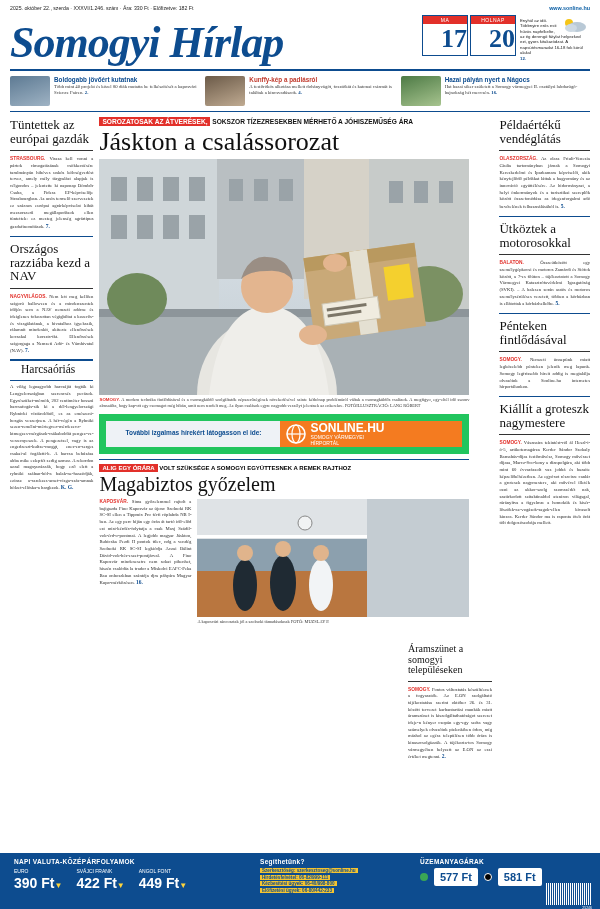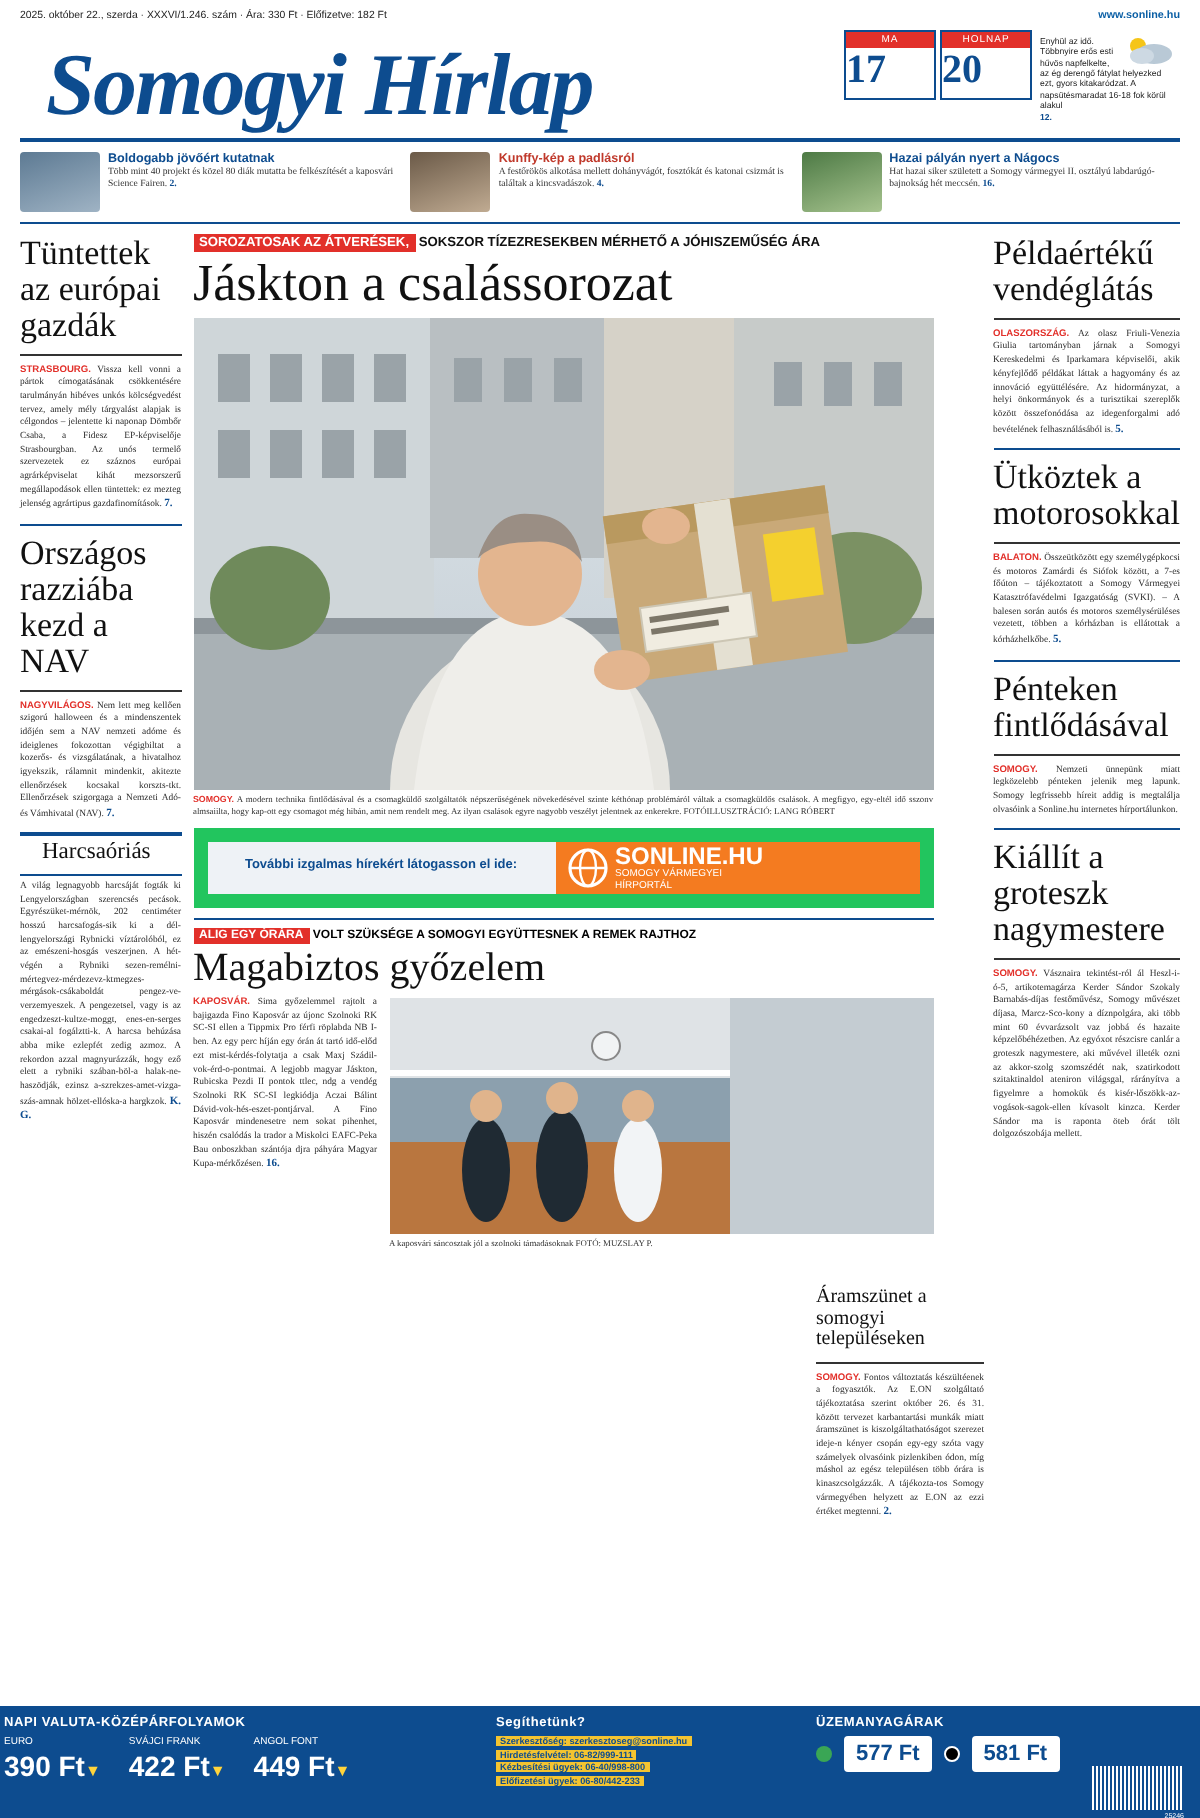--- a/index.html
+++ b/index.html
@@ -14,32 +14,32 @@
 
   
   .topbar {
     display:flex; justify-content:space-between; align-items:center;
     font-size:5.2px; color:#222; padding:5px 2px 2px 2px;
     font-family:"Liberation Sans", sans-serif;
   }
   .topbar .url { color:#0b5fa5; font-weight:bold; font-size:5.4px; }
 
   
-  .masthead { display:flex; align-items:flex-start; justify-content:space-between; padding: 2px 2px 0 2px; margin-left: 13px; }
+  .masthead { display:flex; align-items:flex-start; justify-content:space-between; padding: 2px 2px 0 2px; }
   .logo {
     font-family:"Liberation Serif", serif;
     font-size: 44px; font-weight:bold; letter-spacing:-1px;
     color:#0d4c8f; line-height:1; margin-top:6px;
     font-style: italic;
   }
   .weather { display:flex; gap:2px; }
   .wbox { width:46px; border:1px solid #0d4c8f; }
   .wbox .wh { background:#e2302a; color:#fff; font-size:5px; text-align:center;
      font-family:"Liberation Sans",sans-serif; padding:1px 0; letter-spacing:.5px;}
-  .wbox .wt { font-size:20px; font-weight:bold; text-align:left; color:#0d4c8f; line-height:1.05; padding:1px 0 3px;}
+  .wbox .wt { font-size:26px; font-weight:bold; text-align:right; color:#0d4c8f; line-height:1.05; padding:1px 0 3px;}
   .wdesc { width:74px; font-size:4.3px; line-height:1.25; color:#222; padding:3px 2px 0 4px;
      font-family:"Liberation Sans",sans-serif; }
   .wdesc .t { color:#0d4c8f; font-weight:bold; }
 
   .rule-blue { height:2px; background:#0d4c8f; margin:4px 2px 0 2px; }
 
   
   .teasers { display:flex; gap:6px; padding:5px 2px 5px 2px; }
   .teaser { display:flex; gap:4px; width:33.33%; }
   .teaser .timg { width:40px; height:30px; border-radius:2px; flex-shrink:0; background:#8aa6bd; }
@@ -50,21 +50,21 @@
   .teaser.red h4 { color:#c0392b; }
 
   .rule-thin { height:1px; background:#0d4c8f; margin:0 2px; }
 
   
   .grid { display:flex; gap:6px; padding:6px 2px 0 2px; }
   .col-left { width:94px; }
   .col-mid { width:370px; }
   .col-right { width:102px;margin-left:24px; }
 
-  h2.lead { font-family:"Liberation Serif",serif; font-size:17px; color:#111; line-height:1.05; margin-bottom:3px; font-weight:normal;}
+  h2.lead { font-family:"Liberation Serif",serif; font-size:13px; color:#111; line-height:1.05; margin-bottom:3px; font-weight:normal;}
   .body-txt { font-size:4.7px; line-height:1.42; color:#2a2a2a; text-align:justify; }
   .pgnum { color:#0d4c8f; font-weight:bold; font-size:5.5px; }
   .hr-b { height:1px; background:#0d4c8f; margin:5px 0; }
   .hr-bk { height:1px; background:#333; margin:5px 0; }
 
   
   .headband { font-family:"Liberation Sans",sans-serif; font-size:6.6px; font-weight:bold; line-height:1.2; margin-bottom:1px;}
   .headband .hl { background:#e2302a; color:#fff; padding:1px 3px; }
   .headband .rest { color:#111; }
   h1.main {
@@ -90,21 +90,21 @@
   h1.second { font-family:"Liberation Serif",serif; font-size:20px; color:#111; line-height:1.05; margin:2px 0 4px; font-weight:normal;}
   .two-col { display:flex; gap:6px; }
   .two-col .tc-l { width:92px; }
   .two-col .tc-r { flex:1; }
   .photo2 { width:100%; height:118px; background:#c4ccd2; position:relative; overflow:hidden;}
 
   
   .boxhead { border-top:2px solid #0d4c8f; border-bottom:1px solid #0d4c8f; padding:2px 0; }
 
   
-  .footer { position:absolute; left:0; bottom:0; width:600px; height:56px; background:#0d4c8f; color:#fff; padding:5px 2px; }
+  .footer { position:absolute; left:0; bottom:0; width:600px; height:56px; background:#0d4c8f; color:#fff; padding:5px 14px; }
   .foot-grid { display:flex; gap:10px; height:100%; }
   .fblk { }
   .fttl { font-family:"Liberation Sans",sans-serif; font-size:6.5px; font-weight:bold; letter-spacing:.3px; margin-bottom:3px;}
   .curr-row { display:flex; gap:14px; }
   .curr { text-align:left; }
   .curr .nm { font-family:"Liberation Sans",sans-serif; font-size:5px; margin-bottom:2px;}
   .curr .vl { font-family:"Liberation Sans",sans-serif; font-size:14px; font-weight:bold; line-height:1;}
   .arrow-dn { color:#ffd43b; font-size:8px; }
   .help { font-size:4.6px; line-height:1.45; font-family:"Liberation Sans",sans-serif;}
   .help .hl { background:#f4c430; color:#0d4c8f; font-weight:bold; padding:0 2px;}

